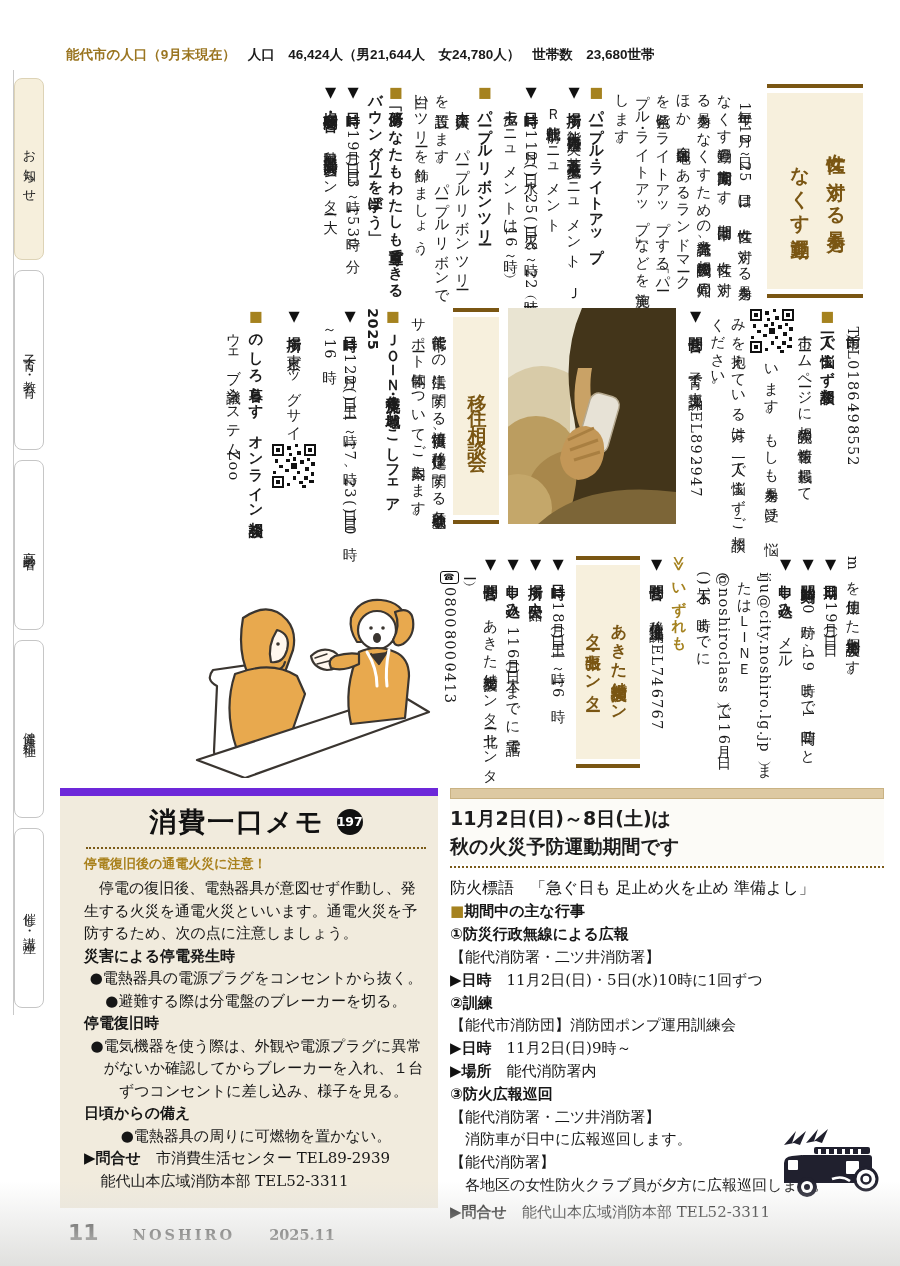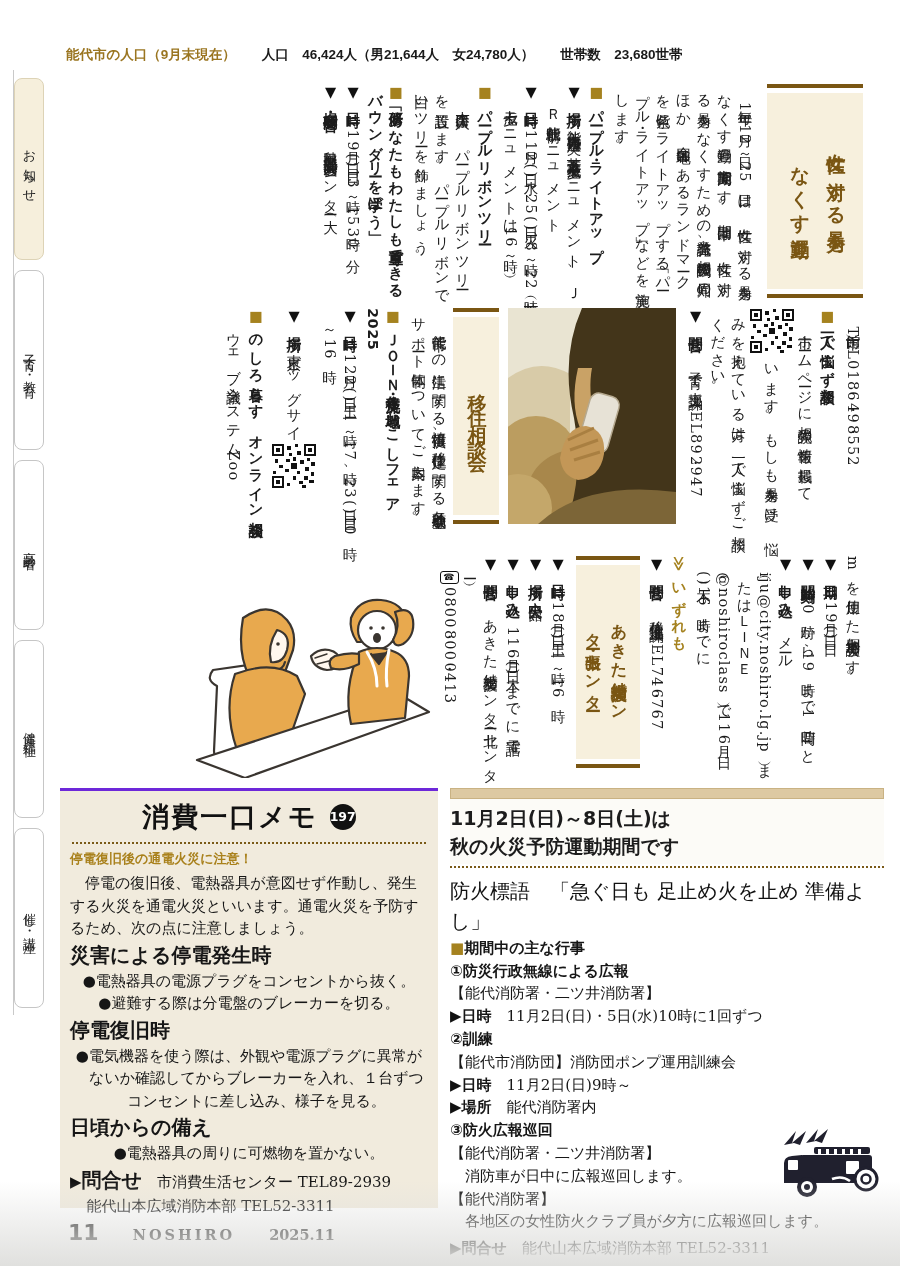--- a/index.html
+++ b/index.html
@@ -2,21 +2,21 @@
 <html><head>
 <meta charset="utf-8">
 <style>
   html,body{margin:0;padding:0;}
   body{background:#9a9a9a;font-family:"Liberation Sans",sans-serif;}
   #page{position:relative;width:900px;height:1266px;margin:0 auto;background:#ffffff;overflow:hidden;}
   #page::after{content:"";position:absolute;left:0;right:0;bottom:0;height:85px;
     background:linear-gradient(180deg,rgba(255,255,255,0),#e0e0de);pointer-events:none;}
 
   
-  .popbar{position:absolute;left:66px;top:46px;width:810px;display:flex;gap:26px;
+  .popbar{position:absolute;left:66px;top:46px;width:810px;display:flex;gap:12px;
     font-size:13.5px;color:#1a1a1a;font-weight:bold;}
   .popbar .plabel{color:#9a7520;font-weight:bold;}
 
   
   .sideline{position:absolute;left:13px;top:70px;width:1px;height:945px;background:#c9c9c9;}
   .tab{position:absolute;left:14px;width:30px;writing-mode:vertical-rl;text-orientation:mixed;
     display:flex;align-items:center;justify-content:center;
     font-size:13px;letter-spacing:3px;color:#222;background:#fff;
     border:1px solid #c6c6c6;border-radius:8px;box-sizing:border-box;}
   .tab.active{background:#f6efdc;border-color:#ddd3b6;}
@@ -52,47 +52,47 @@
 
   
   .photo{align-self:flex-start;margin:0 9px;border:0;}
   .illus{align-self:flex-end;margin-right:6px;}
   .qr{display:inline-block;width:46px;height:46px;background:#fff;}
   .fd{display:inline-block;writing-mode:horizontal-tb;font-size:9px;line-height:11px;
     border:1.5px solid #111;border-radius:3px;padding:0 2px;margin:0 0 3px 0;color:#111;}
 
   
   .memo{position:absolute;left:60px;top:788px;width:378px;height:420px;background:#f1ebdd;
-    border-top:3px solid #6d28d9;box-sizing:border-box;padding:6px 10px 0 10px;}
+    border-top:8px solid #6d28d9;box-sizing:border-box;padding:6px 10px 0 24px;}
   .memo-titlerow{display:flex;align-items:center;justify-content:center;gap:12px;margin-top:2px;}
   .memo-title{font-size:27px;font-weight:bold;color:#111;
     font-family:"DejaVu Sans","Liberation Sans",sans-serif;letter-spacing:2px;}
   .badge{width:26px;height:26px;border-radius:50%;background:#111;color:#fff;
     font-size:12.5px;font-weight:bold;line-height:26px;text-align:left;
     font-family:"DejaVu Sans","Liberation Sans",sans-serif;}
   .dotrule{border-top:2px dotted #7a5a17;margin:7px 2px 6px 2px;}
   .memo-head{color:#a9811c;font-weight:bold;font-size:13px;
     font-family:"DejaVu Sans","Liberation Sans",sans-serif;margin:2px 0 4px 0;}
   .memo-body{font-family:"DejaVu Serif","Liberation Serif",serif;font-size:15px;
     line-height:1.5;color:#161616;}
   .memo-body p{margin:0;}
-  .sub{font-family:"DejaVu Sans","Liberation Sans",sans-serif;font-weight:bold;font-size:20px;}
+  .sub{font-family:"DejaVu Sans","Liberation Sans",sans-serif;font-weight:bold;font-size:15px;}
   p.bullet{padding-left:1em;text-indent:-1em;text-align:center;}
   p.cline{padding-left:1.1em;}
 
   
   .fire{position:absolute;left:450px;top:788px;width:434px;height:430px;box-sizing:border-box;}
   .fire-band{height:11px;background:#ddc9a2;border:1px solid #c9b283;box-sizing:border-box;}
   .fire-titlewrap{background:#fcfbf7;text-align:left;padding:6px 0 4px 0;}
   .fire-title{font-size:19px;font-weight:bold;color:#1c1c1c;line-height:1.45;
     font-family:"DejaVu Sans","Liberation Sans",sans-serif;}
   .fire-body{position:relative;font-size:15px;line-height:1.52;color:#161616;
     font-family:"DejaVu Serif","Liberation Serif",serif;margin-top:6px;}
   .fire-body p{margin:0;}
-  .slogan{font-family:"DejaVu Sans","Liberation Sans",sans-serif;font-size:20px;color:#111;margin-bottom:3px;}
+  .slogan{font-family:"DejaVu Sans","Liberation Sans",sans-serif;font-size:16px;color:#111;margin-bottom:3px;}
   .numline{font-family:"DejaVu Sans","Liberation Sans",sans-serif;font-weight:bold;}
   .truck{position:absolute;right:4px;top:247px;}
   .narrow{padding-right:112px;}
 
   
   .footer{position:absolute;left:68px;top:1220px;display:flex;align-items:baseline;gap:34px;}
   .pageno{font-size:22px;font-weight:bold;color:#222;
     font-family:"DejaVu Sans","Liberation Sans",sans-serif;}
   .mag{font-family:"DejaVu Serif","Liberation Serif",serif;font-size:14.5px;
     letter-spacing:3px;color:#222;font-weight:bold;}

